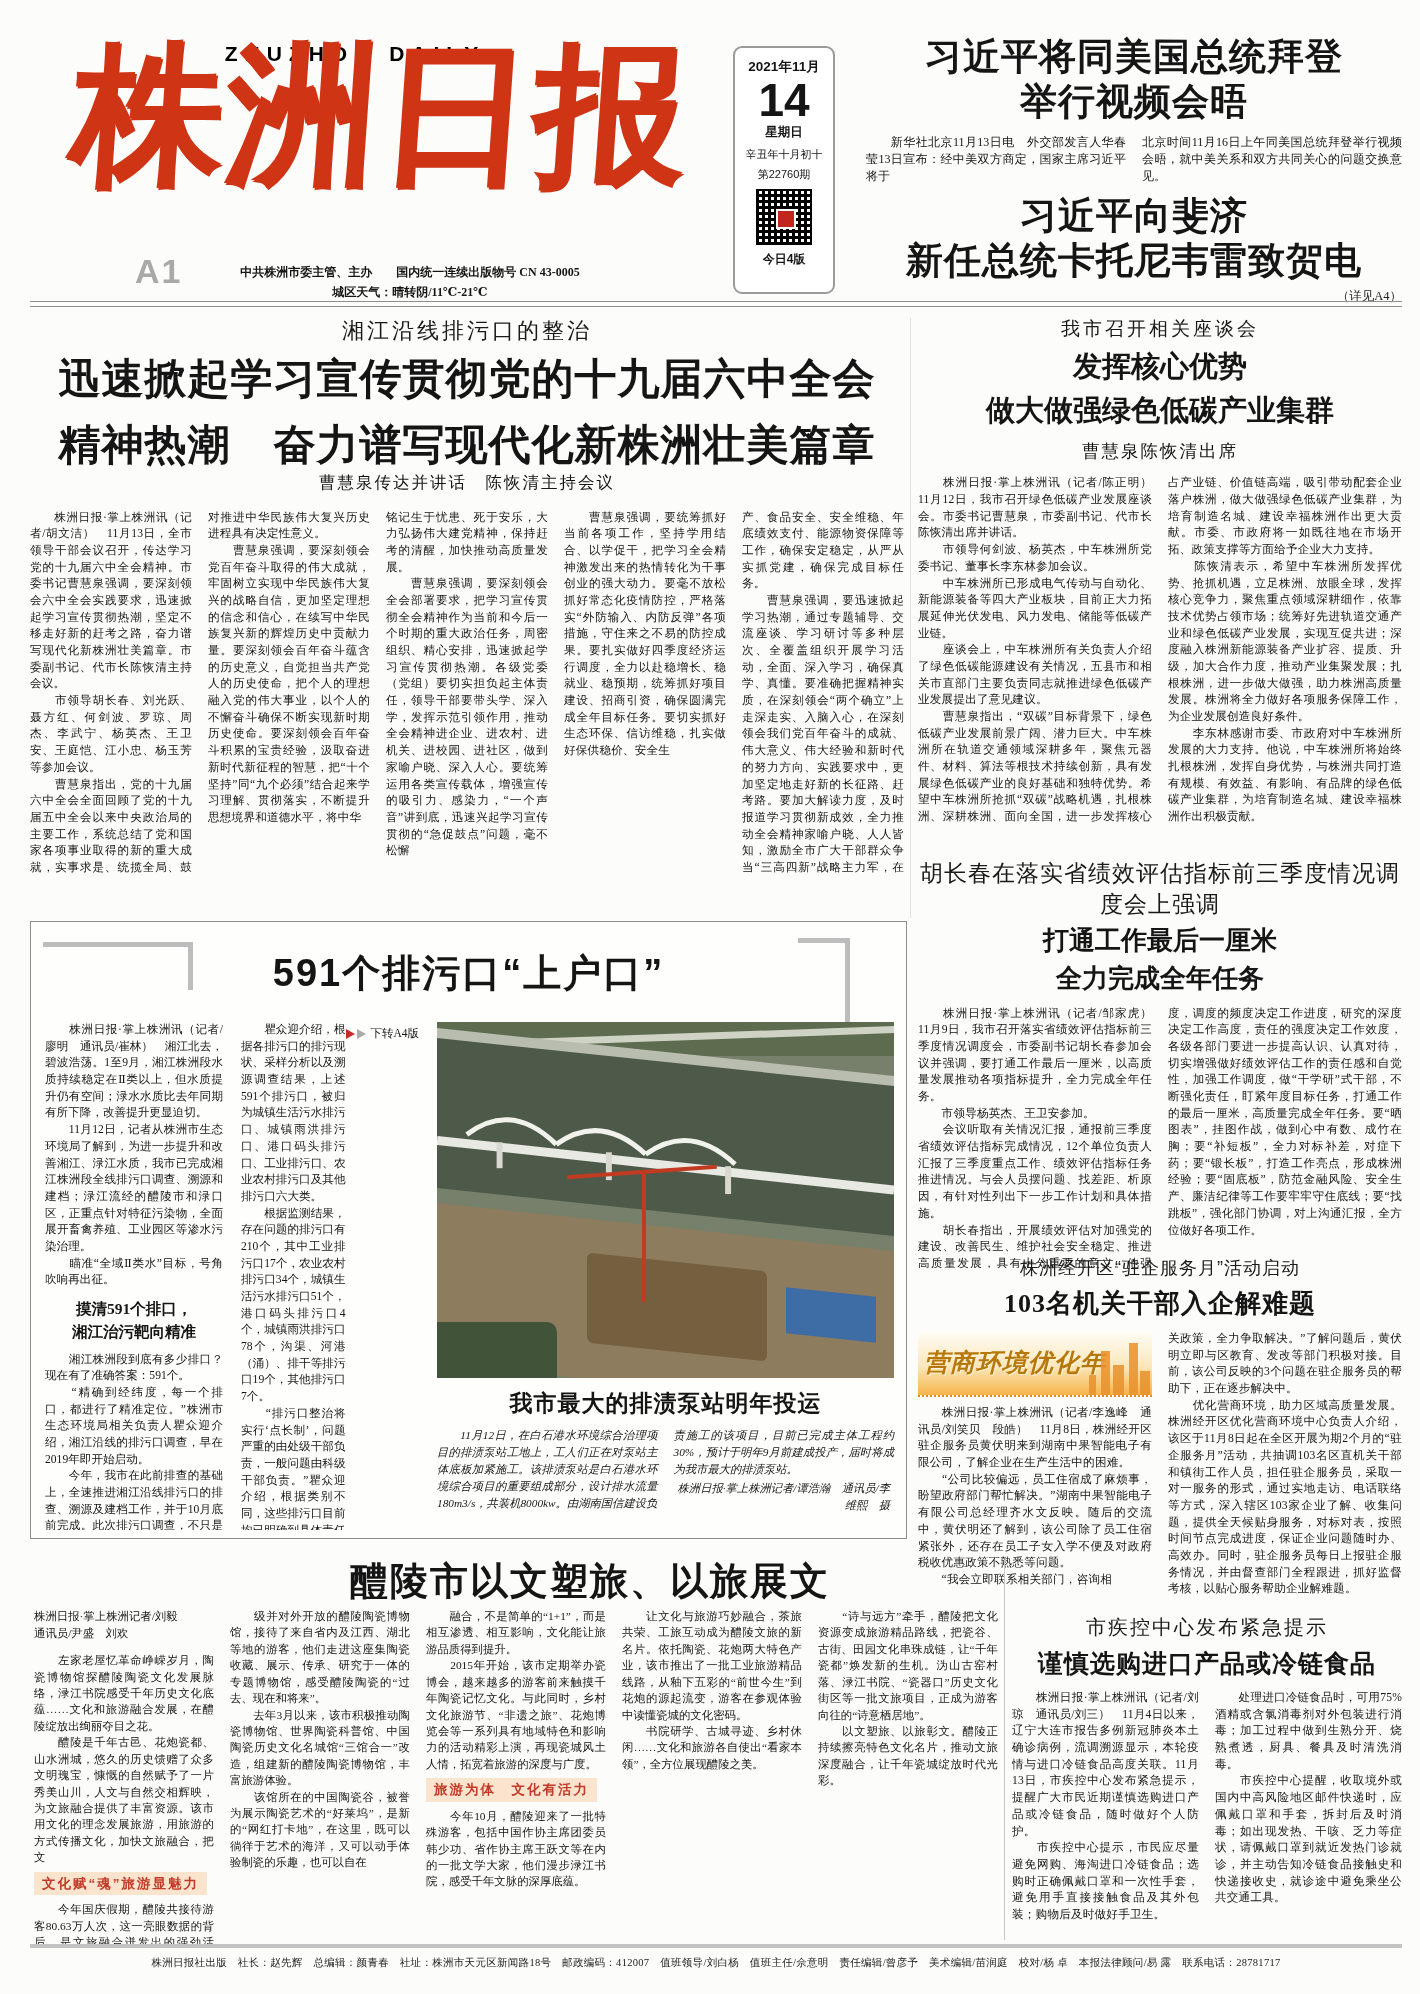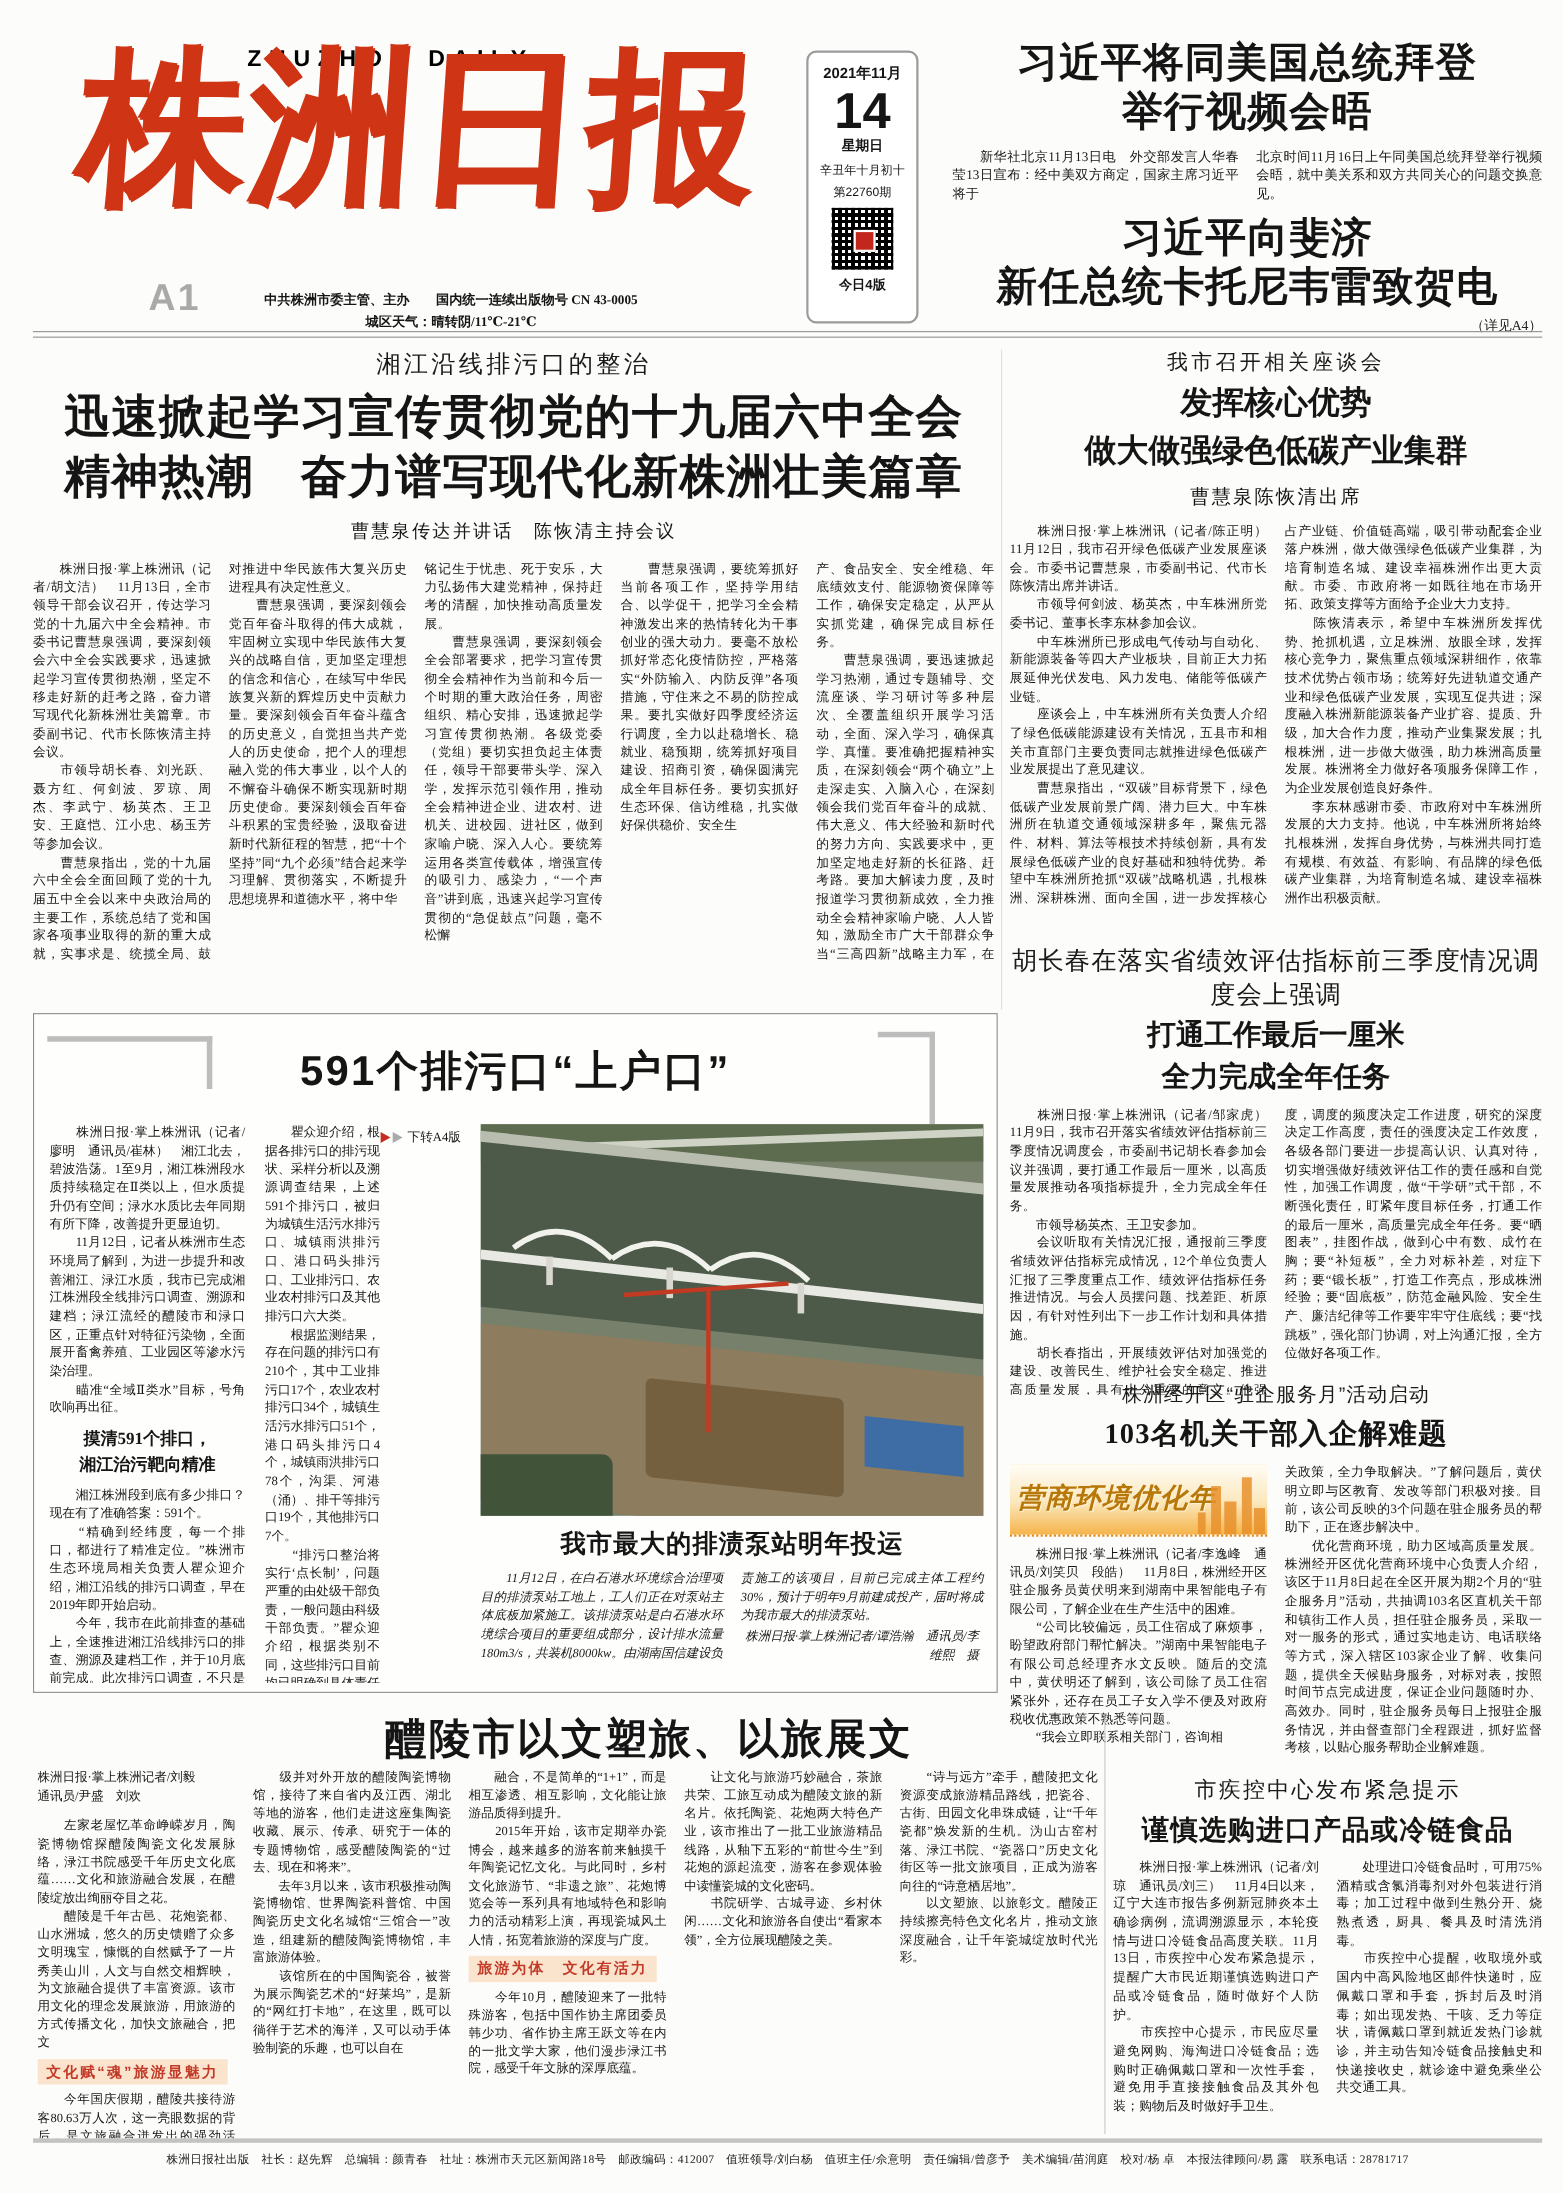--- a/index.html
+++ b/index.html
@@ -40,21 +40,21 @@
   .tn-body{display:flex;gap:16px;margin-top:10px;}
   .tn-col{flex:1;font-size:12px;line-height:1.42;}
   .tn-see{text-align:right;font-size:12.5px;margin-top:4px;color:#222;}
 
   .double-rule{left:30px;top:301px;width:1372px;height:4px;border-top:1.5px solid #8f8f8f;border-bottom:1.5px solid #8f8f8f;}
 
   
   .ma{left:30px;top:316px;width:874px;}
   .kicker{font-size:22px;letter-spacing:3px;font-weight:500;color:#1a1a1a;}
   .ma-h{font-size:42px;font-weight:800;line-height:1.28;letter-spacing:1px;margin-top:6px;}
-  .ma-by{font-size:16.5px;margin-top:12px;letter-spacing:2px;}
+  .ma-by{font-size:16.5px;letter-spacing:2px;}
   .cols{display:flex;gap:16px;margin-top:16px;overflow:hidden;}
   .bcol{flex:1;font-size:11.6px;line-height:1.44;letter-spacing:.2px;}
   .ma .cols{height:366px;}
 
   
   .ga{left:918px;top:316px;width:484px;}
   .ga .kicker{font-size:19px;}
   .ga-h{font-size:29px;font-weight:800;line-height:1.3;margin-top:6px;}
   .ga-by{font-size:17.5px;margin-top:10px;letter-spacing:2px;}
   .ga .cols{height:348px;margin-top:12px;}
@@ -164,21 +164,21 @@
     <div class="tn-h hei ctr" style="margin-top:8px;">习近平向斐济</div>
     <div class="tn-h hei ctr">新任总统卡托尼韦雷致贺电</div>
     <div class="tn-see">（详见A4）</div>
   </div>
 
   <div class="abs double-rule"></div>
 
   <div class="abs ma">
     <div class="kicker hei ctr">湘江沿线排污口的整治</div>
     <div class="ma-h hei ctr">迅速掀起学习宣传贯彻党的十九届六中全会</div>
-    <div class="ma-h hei ctr" style="margin-top:0;">精神热潮　奋力谱写现代化新株洲壮美篇章</div>
+    <div class="ma-h hei ctr" style="margin-top:12px;">精神热潮　奋力谱写现代化新株洲壮美篇章</div>
     <div class="ma-by hei ctr">曹慧泉传达并讲话　陈恢清主持会议</div>
     <div class="cols">
       <div class="bcol just pre">　　株洲日报·掌上株洲讯（记者/胡文洁）　11月13日，全市领导干部会议召开，传达学习党的十九届六中全会精神。市委书记曹慧泉强调，要深刻领会六中全会实践要求，迅速掀起学习宣传贯彻热潮，坚定不移走好新的赶考之路，奋力谱写现代化新株洲壮美篇章。市委副书记、代市长陈恢清主持会议。
 　　市领导胡长春、刘光跃、聂方红、何剑波、罗琼、周杰、李武宁、杨英杰、王卫安、王庭恺、江小忠、杨玉芳等参加会议。
 　　曹慧泉指出，党的十九届六中全会全面回顾了党的十九届五中全会以来中央政治局的主要工作，系统总结了党和国家各项事业取得的新的重大成就，实事求是、统揽全局、鼓舞人心、催人奋进，</div>
       <div class="bcol just pre">对推进中华民族伟大复兴历史进程具有决定性意义。
 　　曹慧泉强调，要深刻领会党百年奋斗取得的伟大成就，牢固树立实现中华民族伟大复兴的战略自信，更加坚定理想的信念和信心，在续写中华民族复兴新的辉煌历史中贡献力量。要深刻领会百年奋斗蕴含的历史意义，自觉担当共产党人的历史使命，把个人的理想融入党的伟大事业，以个人的不懈奋斗确保不断实现新时期历史使命。要深刻领会百年奋斗积累的宝贵经验，汲取奋进新时代新征程的智慧，把“十个坚持”同“九个必须”结合起来学习理解、贯彻落实，不断提升思想境界和道德水平，将中华</div>
       <div class="bcol just pre">铭记生于忧患、死于安乐，大力弘扬伟大建党精神，保持赶考的清醒，加快推动高质量发展。
 　　曹慧泉强调，要深刻领会全会部署要求，把学习宣传贯彻全会精神作为当前和今后一个时期的重大政治任务，周密组织、精心安排，迅速掀起学习宣传贯彻热潮。各级党委（党组）要切实担负起主体责任，领导干部要带头学、深入学，发挥示范引领作用，推动全会精神进企业、进农村、进机关、进校园、进社区，做到家喻户晓、深入人心。要统筹运用各类宣传载体，增强宣传的吸引力、感染力，“一个声音”讲到底，迅速兴起学习宣传贯彻的“急促鼓点”问题，毫不松懈</div>
       <div class="bcol just pre">　　曹慧泉强调，要统筹抓好当前各项工作，坚持学用结合、以学促干，把学习全会精神激发出来的热情转化为干事创业的强大动力。要毫不放松抓好常态化疫情防控，严格落实“外防输入、内防反弹”各项措施，守住来之不易的防控成果。要扎实做好四季度经济运行调度，全力以赴稳增长、稳就业、稳预期，统筹抓好项目建设、招商引资，确保圆满完成全年目标任务。要切实抓好生态环保、信访维稳，扎实做好保供稳价、安全生</div>

